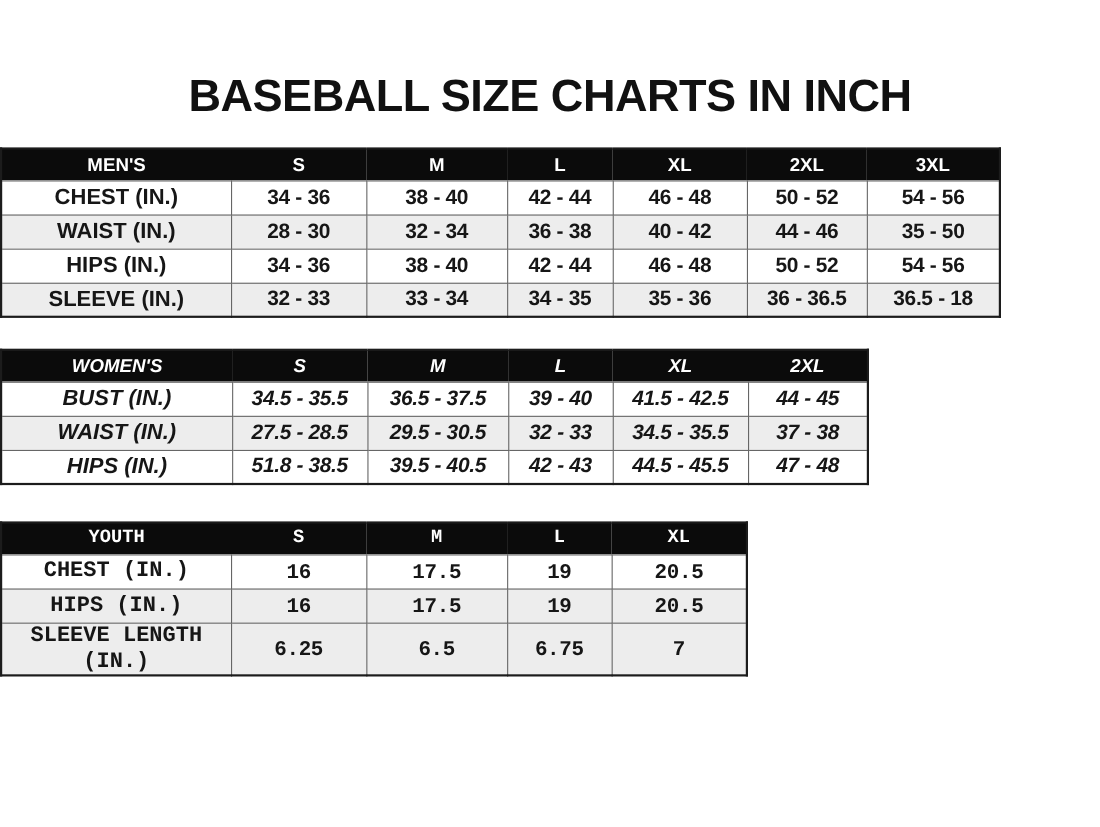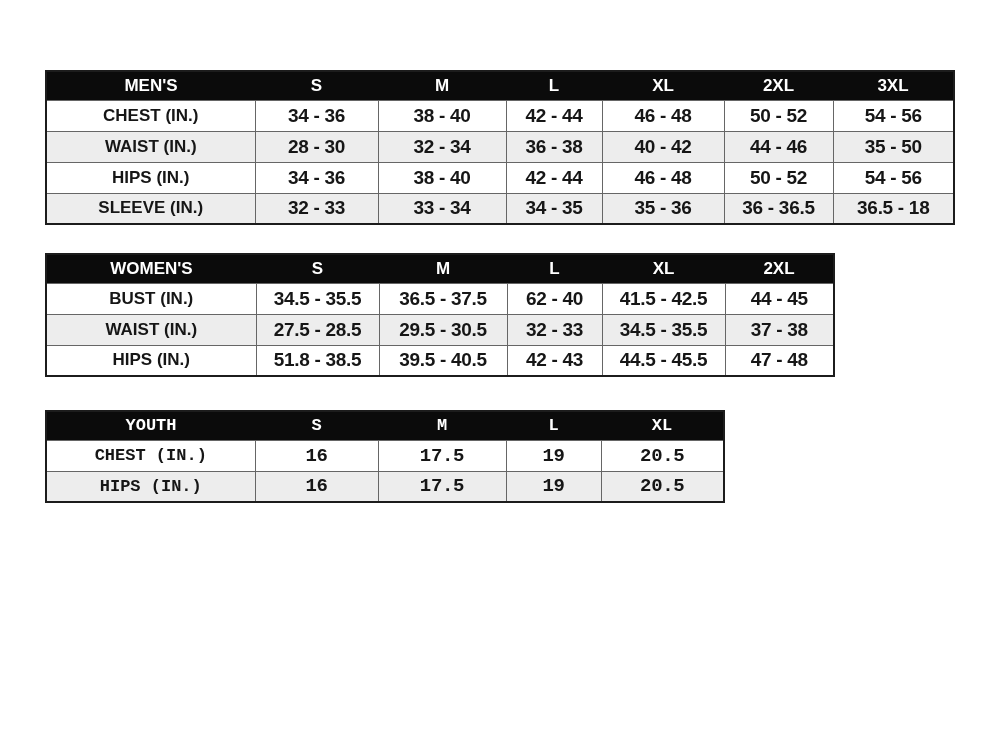--- a/index.html
+++ b/index.html
@@ -23,25 +23,24 @@
   h1.chart-title{
     margin:0;padding-top:64px;height:50px;
     text-align:center;
     font-size:41px;font-weight:bold;letter-spacing:-0.5px;
     color:#111;
     line-height:46px;
   }
   table.size-table{
     border-collapse:collapse;
     table-layout:fixed;
-    margin-left:45px;
     border:2px solid var(--outer-border);
   }
   table.size-table.mens{margin-top:70px;}
-  table.size-table.womens{margin-top:28px;}
+  table.size-table.womens{margin-top:28px;font-style:italic;}
   table.size-table.youth{margin-top:33px;font-family:Liberation Mono, monospace;}
   .size-table thead th{
     background:var(--header-bg);
     color:var(--header-text);
     font-size:17px;font-weight:bold;
     height:29px;padding:0 2px;
     border:none;
     text-align:center;
   }
   .size-table tbody th,
@@ -49,31 +48,32 @@
     border:1px solid var(--border);
     height:31px;padding:0 2px;
     text-align:center;vertical-align:middle;
     background:#ffffff;
   }
   .size-table tbody tr.stripe th,
   .size-table tbody tr.stripe td{
     background:var(--stripe-bg);
   }
   .size-table tbody th{ 
-    font-size:17px;font-weight:bold;
+    font-size:20px;font-weight:bold;
   }
   .size-table tbody td{ 
     font-size:19px;font-weight:bold;
     letter-spacing:-0.3px;
   }
 </style>
 </head>
 <body>
 
 <div class="page">
+  <h1 class="chart-title">BASEBALL SIZE CHARTS IN INCH</h1>
 
   <table class="size-table mens">
       <colgroup>
         <col style="width: 209px;">
         <col style="width: 123px;">
         <col style="width: 128px;">
         <col style="width: 96px;">
         <col style="width: 122px;">
         <col style="width: 109px;">
         <col style="width: 121px;">
@@ -146,21 +146,21 @@
           <th>L</th>
           <th>XL</th>
           <th>2XL</th>
         </tr>
       </thead>
       <tbody>
         <tr>
           <th>BUST (IN.)</th>
           <td>34.5 - 35.5</td>
           <td>36.5 - 37.5</td>
-          <td>62 - 40</td>
+          <td>39 - 40</td>
           <td>41.5 - 42.5</td>
           <td>44 - 45</td>
         </tr>
         <tr class="stripe">
           <th>WAIST (IN.)</th>
           <td>27.5 - 28.5</td>
           <td>29.5 - 30.5</td>
           <td>32 - 33</td>
           <td>34.5 - 35.5</td>
           <td>37 - 38</td>
@@ -201,15 +201,22 @@
           <td>19</td>
           <td>20.5</td>
         </tr>
         <tr class="stripe">
           <th>HIPS (IN.)</th>
           <td>16</td>
           <td>17.5</td>
           <td>19</td>
           <td>20.5</td>
         </tr>
+        <tr class="stripe">
+          <th>SLEEVE LENGTH (IN.)</th>
+          <td>6.25</td>
+          <td>6.5</td>
+          <td>6.75</td>
+          <td>7</td>
+        </tr>
       </tbody>
     </table>
 </div>
 
 </body></html>

